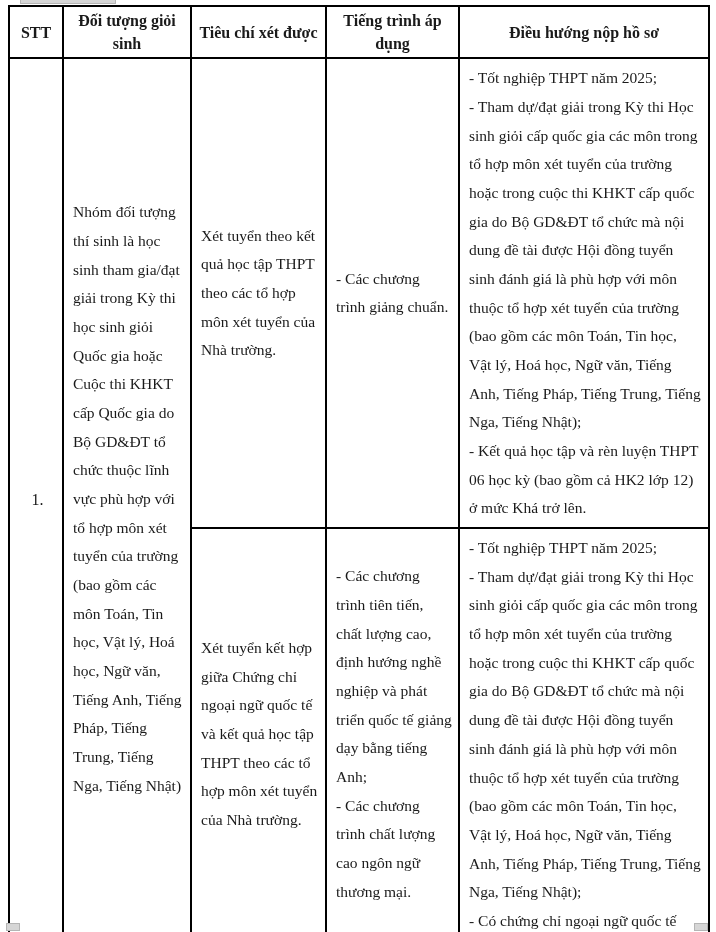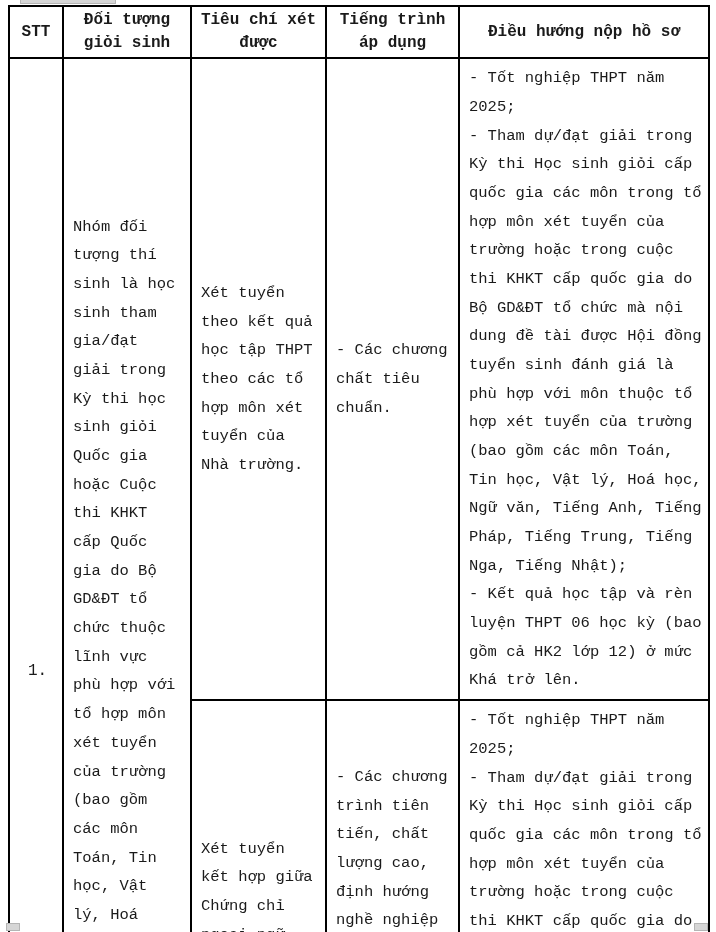--- a/index.html
+++ b/index.html
@@ -10,21 +10,20 @@
     height: 932px;
     overflow: hidden;
     font-family: "Liberation Serif", "DejaVu Serif", serif;
     color: #1a1a1a;
   }
   .page {
     position: relative;
     width: 716px;
     height: 660px;
     background: #ffffff;
-    font-family: Liberation Mono, monospace;
   }
   table.main {
     position: absolute;
     left: 8px;
     top: 5px;
     width: 700px;
     border-collapse: collapse;
     table-layout: fixed;
   }
   table.main td, table.main th {
@@ -101,21 +100,21 @@
         <th class="hdr">Tiêu chí xét được</th>
         <th class="hdr">Tiếng trình áp dụng</th>
         <th class="hdr">Điều hướng nộp hồ sơ</th>
       </tr>
     </thead>
     <tbody>
       <tr class="subrow-1">
         <td class="body-cell stt-cell" rowspan="2">1.</td>
         <td class="body-cell" rowspan="2">Nhóm đối tượng thí sinh là học sinh tham gia/đạt giải trong Kỳ thi học sinh giỏi Quốc gia hoặc Cuộc thi KHKT cấp Quốc gia do Bộ GD&amp;ĐT tổ chức thuộc lĩnh vực phù hợp với tổ hợp môn xét tuyển của trường (bao gồm các môn Toán, Tin học, Vật lý, Hoá học, Ngữ văn, Tiếng Anh, Tiếng Pháp, Tiếng Trung, Tiếng Nga, Tiếng Nhật)</td>
         <td class="body-cell">Xét tuyển theo kết quả học tập THPT theo các tổ hợp môn xét tuyển của Nhà trường.</td>
-        <td class="body-cell">- Các chương chất tiêu chuẩn.</td>
+        <td class="body-cell">- Các chương trình giảng chuẩn.</td>
         <td class="body-cell cond-cell">- Tốt nghiệp THPT năm 2025;
 - Tham dự/đạt giải trong Kỳ thi Học sinh giỏi cấp quốc gia các môn trong tổ hợp môn xét tuyển của trường hoặc trong cuộc thi KHKT cấp quốc gia do Bộ GD&amp;ĐT tổ chức mà nội dung đề tài được Hội đồng tuyển sinh đánh giá là phù hợp với môn thuộc tổ hợp xét tuyển của trường (bao gồm các môn Toán, Tin học, Vật lý, Hoá học, Ngữ văn, Tiếng Anh, Tiếng Pháp, Tiếng Trung, Tiếng Nga, Tiếng Nhật);
 - Kết quả học tập và rèn luyện THPT 06 học kỳ (bao gồm cả HK2 lớp 12) ở mức Khá trở lên.</td>
       </tr>
       <tr class="subrow-2">
         <td class="body-cell">Xét tuyển kết hợp giữa Chứng chỉ ngoại ngữ quốc tế và kết quả học tập THPT theo các tổ hợp môn xét tuyển của Nhà trường.</td>
         <td class="body-cell">- Các chương trình tiên tiến, chất lượng cao, định hướng nghề nghiệp và phát triển quốc tế giảng dạy bằng tiếng Anh;
 - Các chương trình chất lượng cao ngôn ngữ thương mại.</td>
         <td class="body-cell cond-cell">- Tốt nghiệp THPT năm 2025;
 - Tham dự/đạt giải trong Kỳ thi Học sinh giỏi cấp quốc gia các môn trong tổ hợp môn xét tuyển của trường hoặc trong cuộc thi KHKT cấp quốc gia do Bộ GD&amp;ĐT tổ chức mà nội dung đề tài được Hội đồng tuyển sinh đánh giá là phù hợp với môn thuộc tổ hợp xét tuyển của trường (bao gồm các môn Toán, Tin học, Vật lý, Hoá học, Ngữ văn, Tiếng Anh, Tiếng Pháp, Tiếng Trung, Tiếng Nga, Tiếng Nhật);

